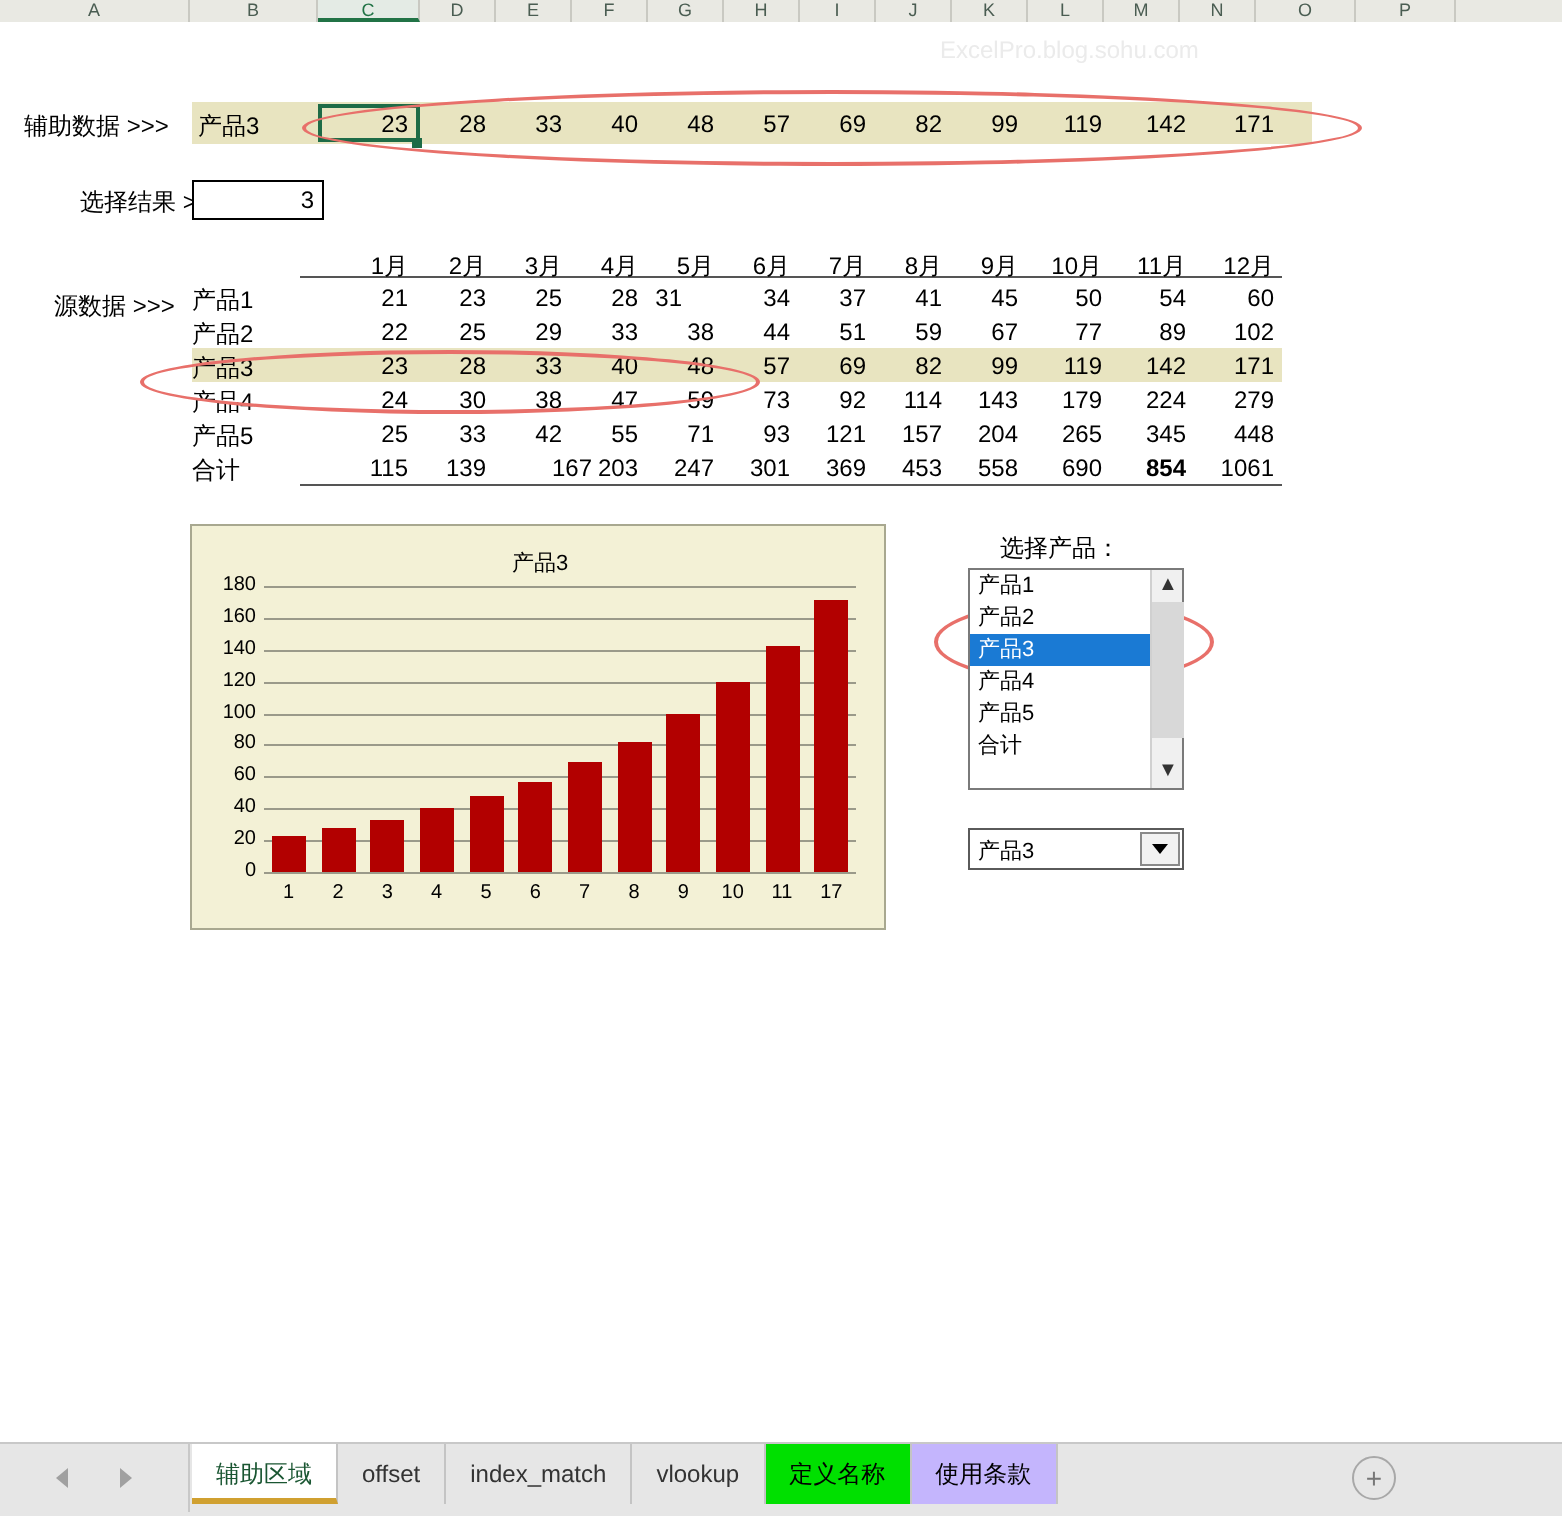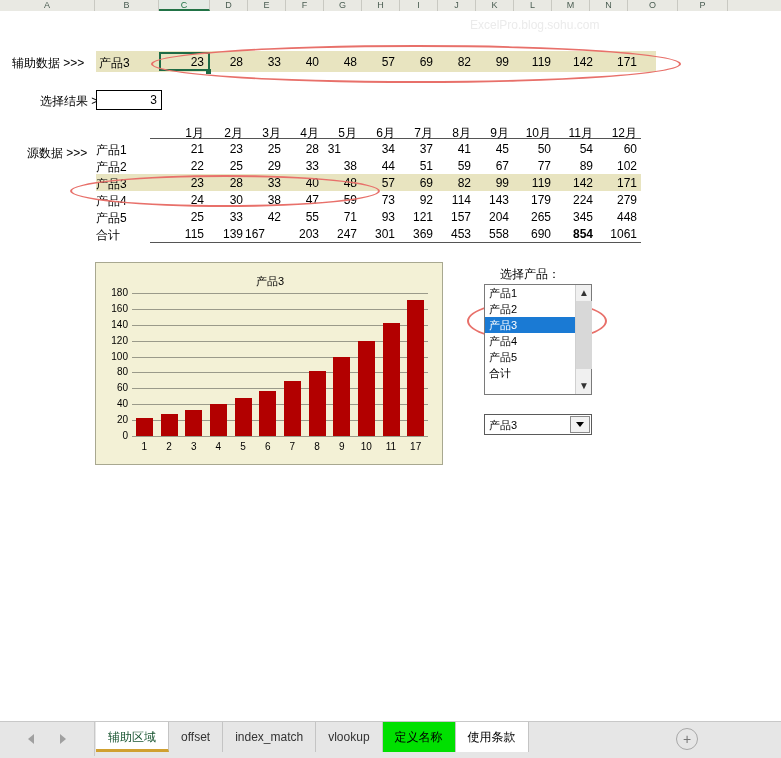--- a/index.html
+++ b/index.html
@@ -161,21 +161,21 @@
   .tab{
     padding:0 12px;height:30px;line-height:30px;font-size:12px;color:#333;
     background:transparent;border-right:1px solid #c4c4c4;white-space:nowrap;
     box-sizing:border-box;
   }
   .tab.active{
     background:#fff;color:#1a5632;border-bottom:3px solid #d0a030;
     border-right:1px solid #c4c4c4;font-weight:normal;
   }
   .tab.green{background:#00e000;color:#000;}
-  .tab.cream{background:#ffffff;color:#000;}
+  .tab.cream{background:#c4b5fd;color:#000;}
   .addsheet{
     position:absolute;left:676px;top:6px;width:20px;height:20px;
     border:1px solid #a8a8a8;border-radius:50%;
     display:flex;align-items:center;justify-content:center;
     font-size:14px;color:#777;line-height:1;
   }
 </style>
 </head>
 <body>
 
@@ -312,21 +312,21 @@
         <div class="cellnum" style="left: 313px; top: 199px; width: 44px;">71</div>
         <div class="cellnum" style="left: 351px; top: 199px; width: 44px;">93</div>
         <div class="cellnum" style="left: 389px; top: 199px; width: 44px;">121</div>
         <div class="cellnum" style="left: 427px; top: 199px; width: 44px;">157</div>
         <div class="cellnum" style="left: 465px; top: 199px; width: 44px;">204</div>
         <div class="cellnum" style="left: 507px; top: 199px; width: 44px;">265</div>
         <div class="cellnum" style="left: 549px; top: 199px; width: 44px;">345</div>
         <div class="cellnum" style="left: 593px; top: 199px; width: 44px;">448</div>
         <div class="cellnum" style="left: 160px; top: 216px; width: 44px;">115</div>
         <div class="cellnum" style="left: 199px; top: 216px; width: 44px;">139</div>
-        <div class="cellnum" style="left: 221px; top: 216px; width: 44px;">167</div>
+        <div class="cellnum" style="left: 252px; top: 216px; width: 44px;">167</div>
         <div class="cellnum" style="left: 275px; top: 216px; width: 44px;">203</div>
         <div class="cellnum" style="left: 313px; top: 216px; width: 44px;">247</div>
         <div class="cellnum" style="left: 351px; top: 216px; width: 44px;">301</div>
         <div class="cellnum" style="left: 389px; top: 216px; width: 44px;">369</div>
         <div class="cellnum" style="left: 427px; top: 216px; width: 44px;">453</div>
         <div class="cellnum" style="left: 465px; top: 216px; width: 44px;">558</div>
         <div class="cellnum" style="left: 507px; top: 216px; width: 44px;">690</div>
         <div class="cellnum" style="left: 549px; top: 216px; width: 44px; font-weight: bold;">854</div>
         <div class="cellnum" style="left: 593px; top: 216px; width: 44px;">1061</div>
       </div>

